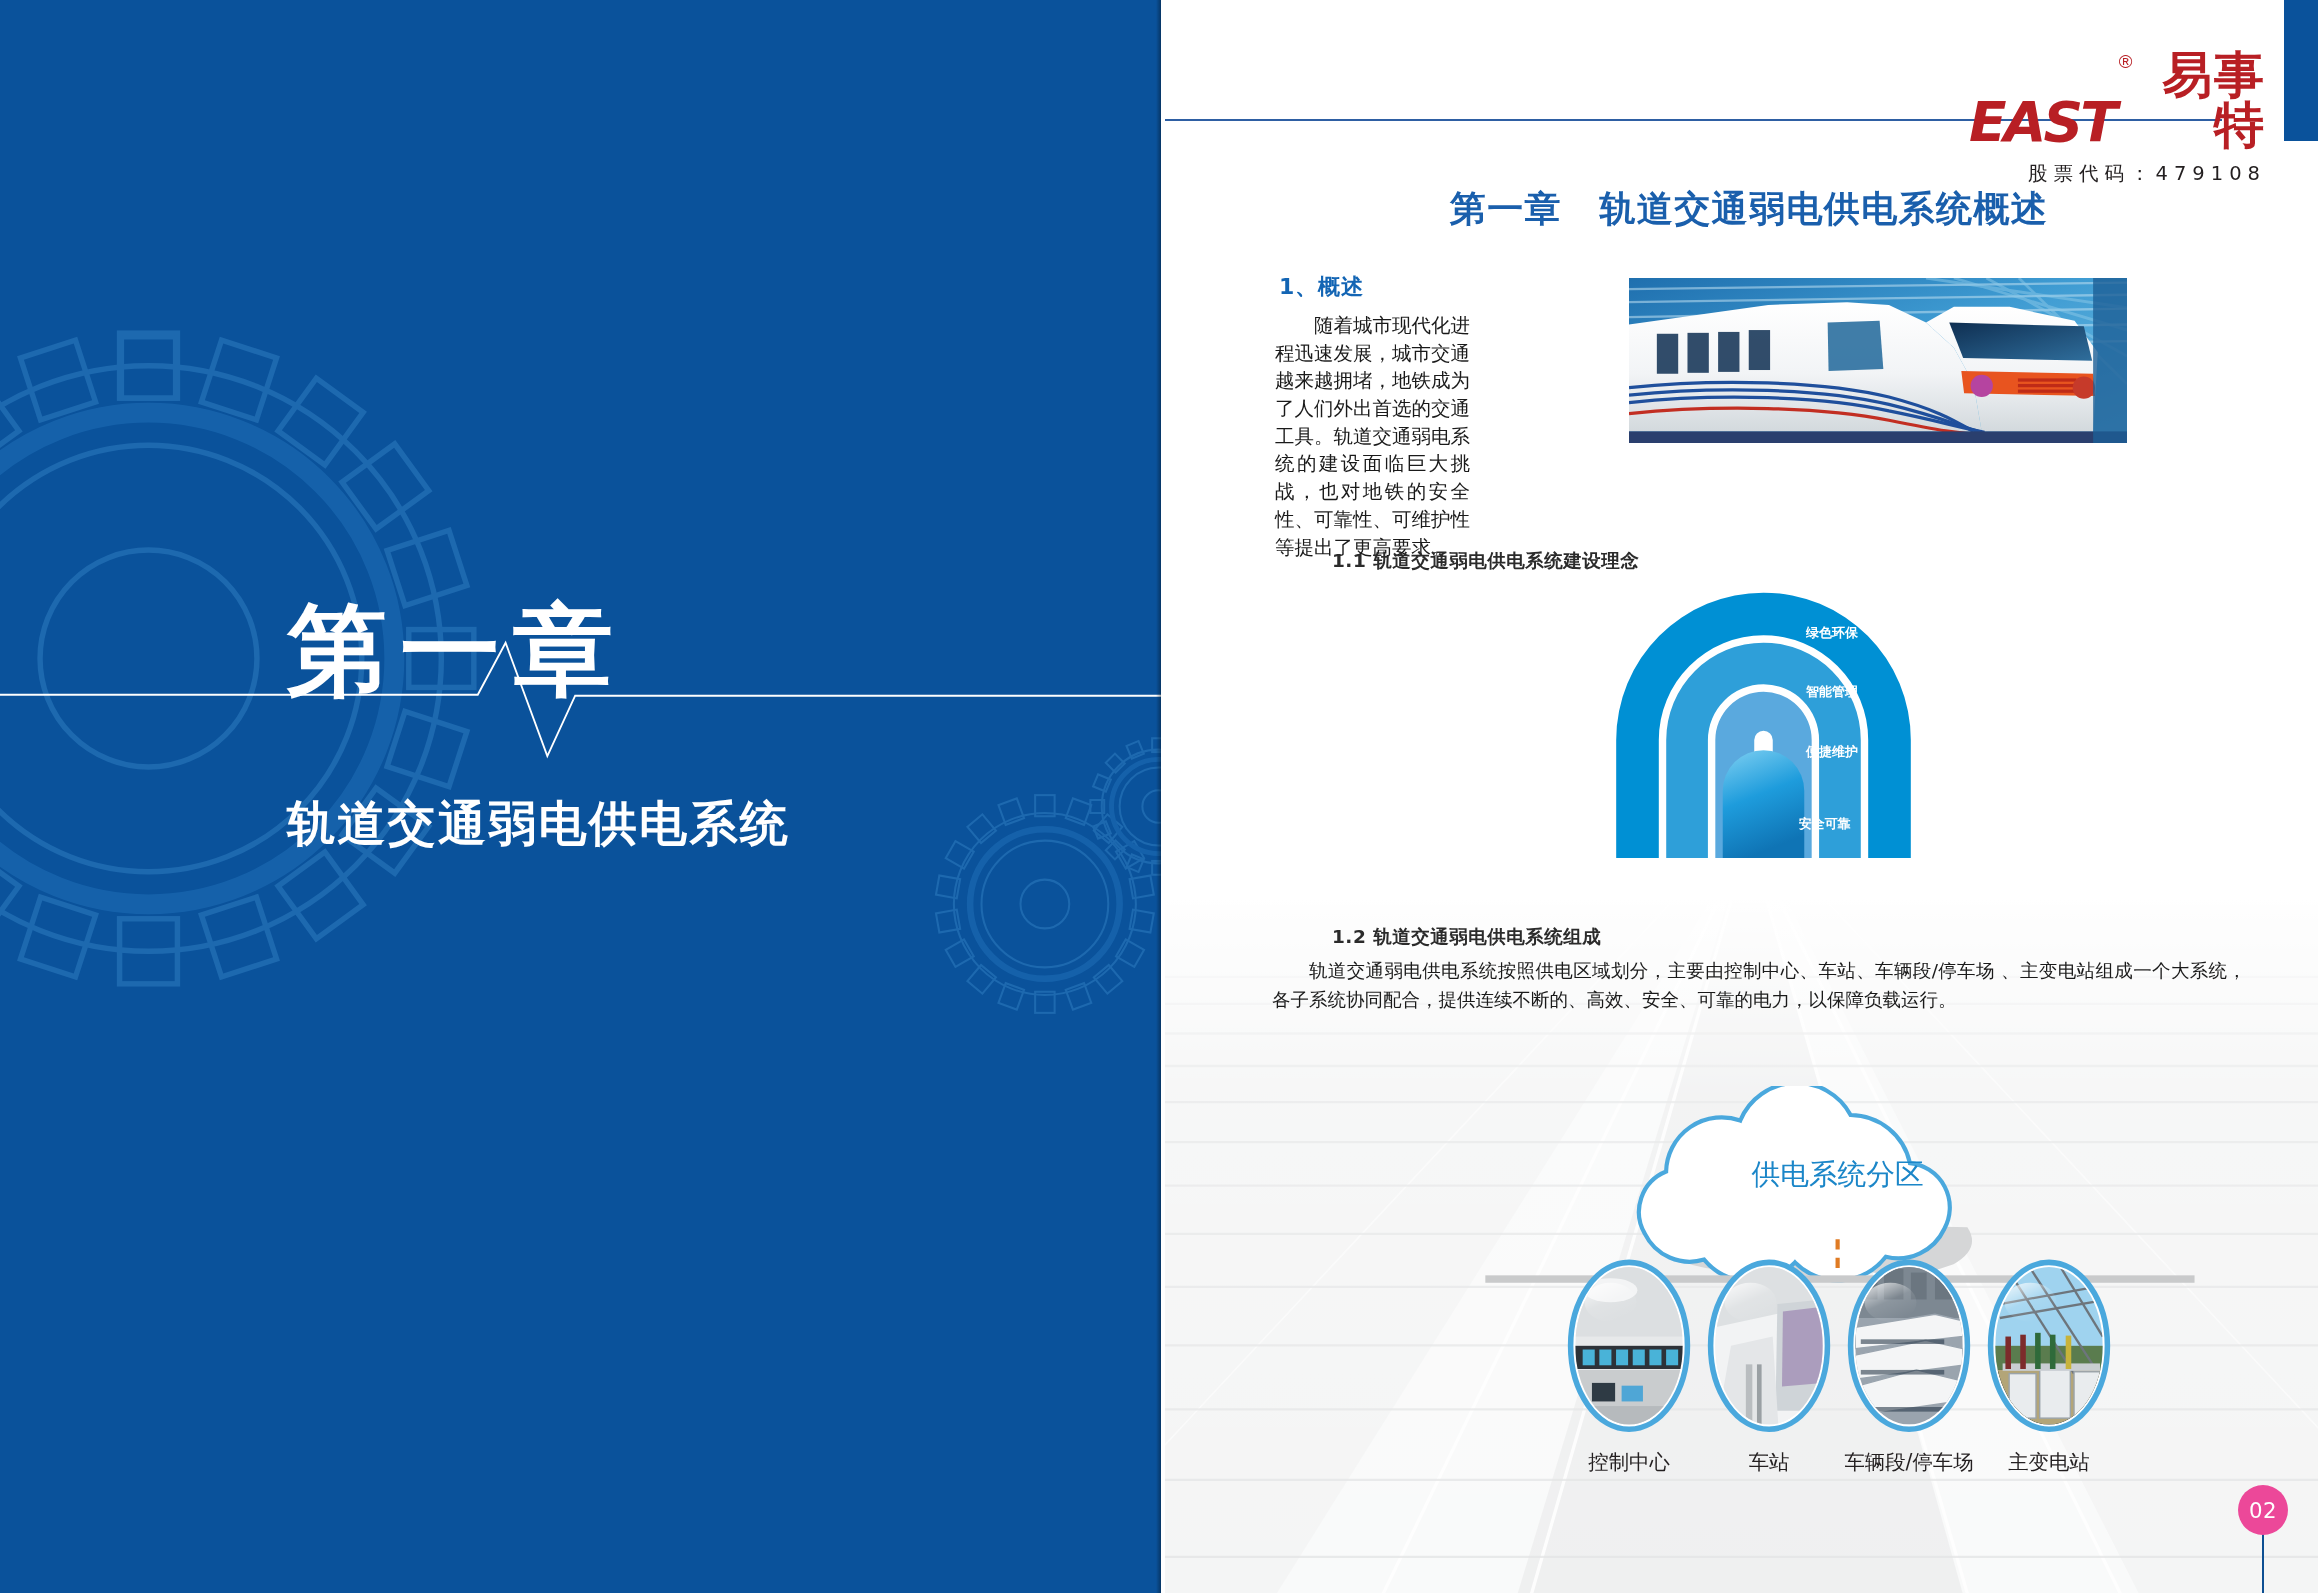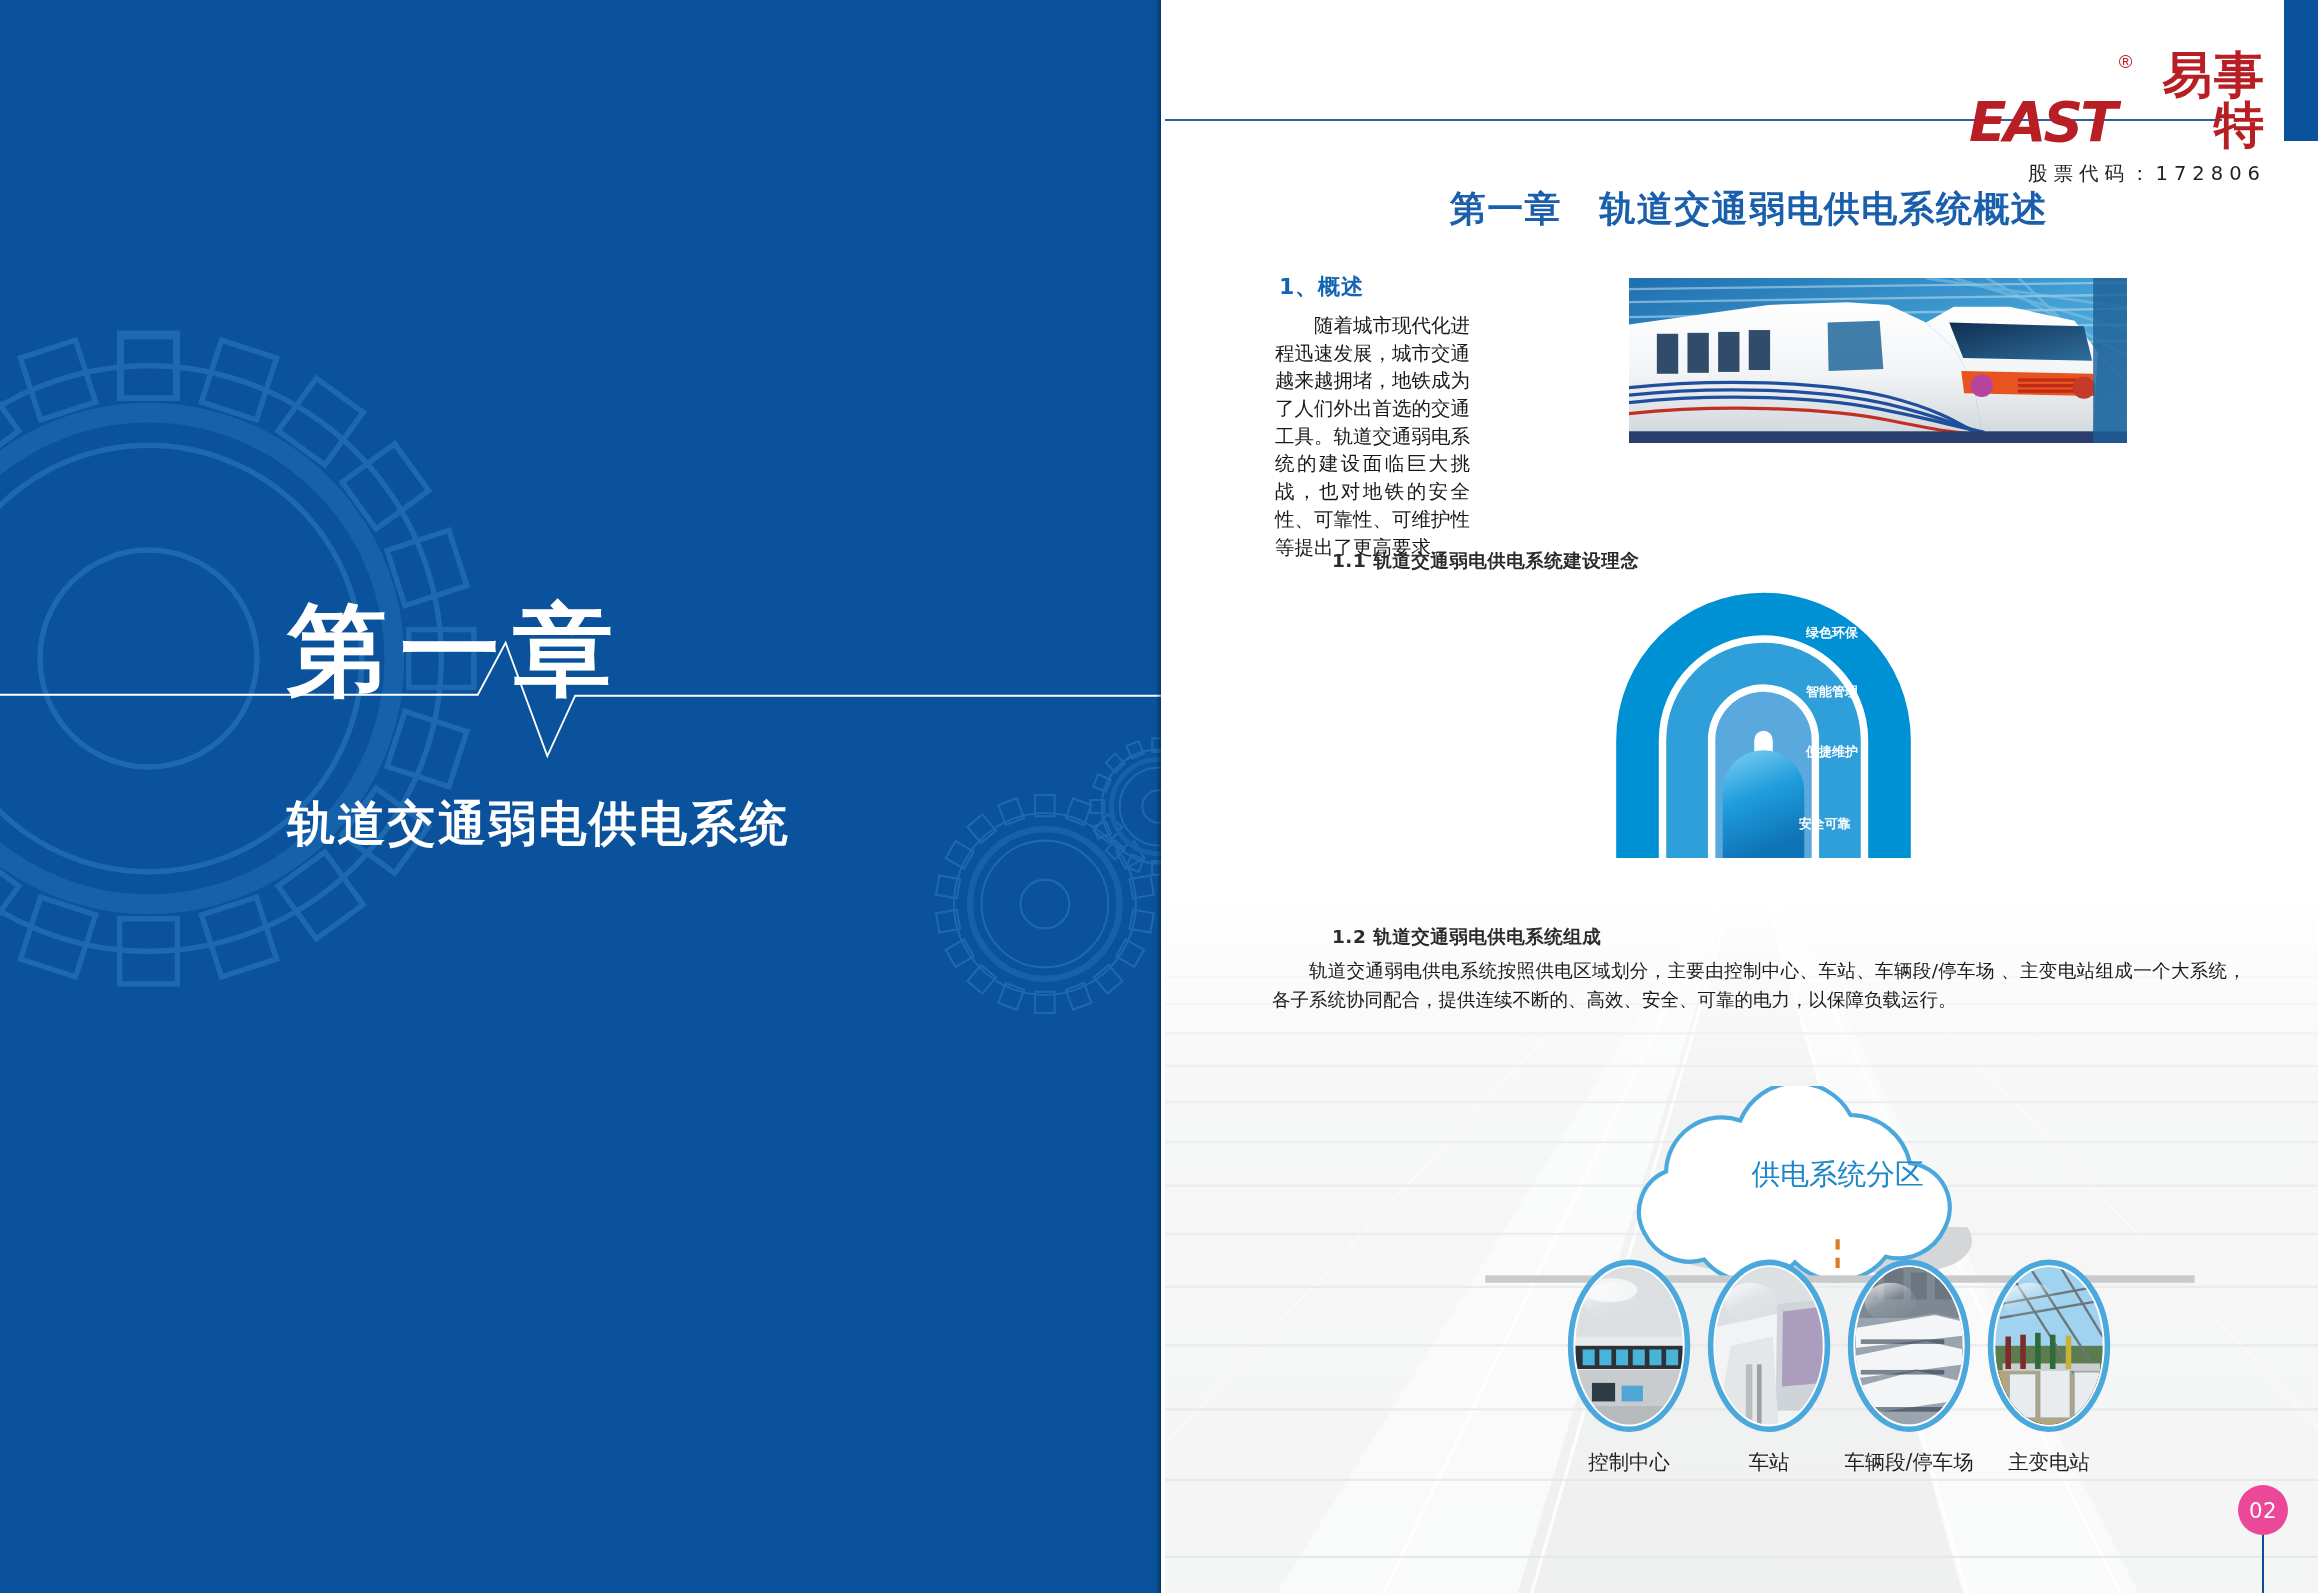--- a/index.html
+++ b/index.html
@@ -429,21 +429,21 @@
 
     <div class="hdr-rule"></div>
     <div class="hdr-corner"></div>
 
     <div class="logo-wrap">
       <div class="logo-row">
         <span class="logo-east">EAST</span>
         <span class="logo-reg">®</span>
         <span class="logo-cn">易事特</span>
       </div>
-      <div class="logo-code">股票代码：172806</div>
+      <div class="logo-code">股票代码：479108</div>
     </div>
 
     <div class="chapter-title">第一章　轨道交通弱电供电系统概述</div>
 
     <div class="sec1-head">1、概述</div>
     <div class="sec1-body">随着城市现代化进程迅速发展，城市交通越来越拥堵，地铁成为了人们外出首选的交通工具。轨道交通弱电系统的建设面临巨大挑战，也对地铁的安全性、可靠性、可维护性等提出了更高要求。</div>
 
     <div class="train-photo">
       <svg viewBox="0 0 1073 355" preserveAspectRatio="none" style="width:100%;height:100%;display:block">
         <defs>

